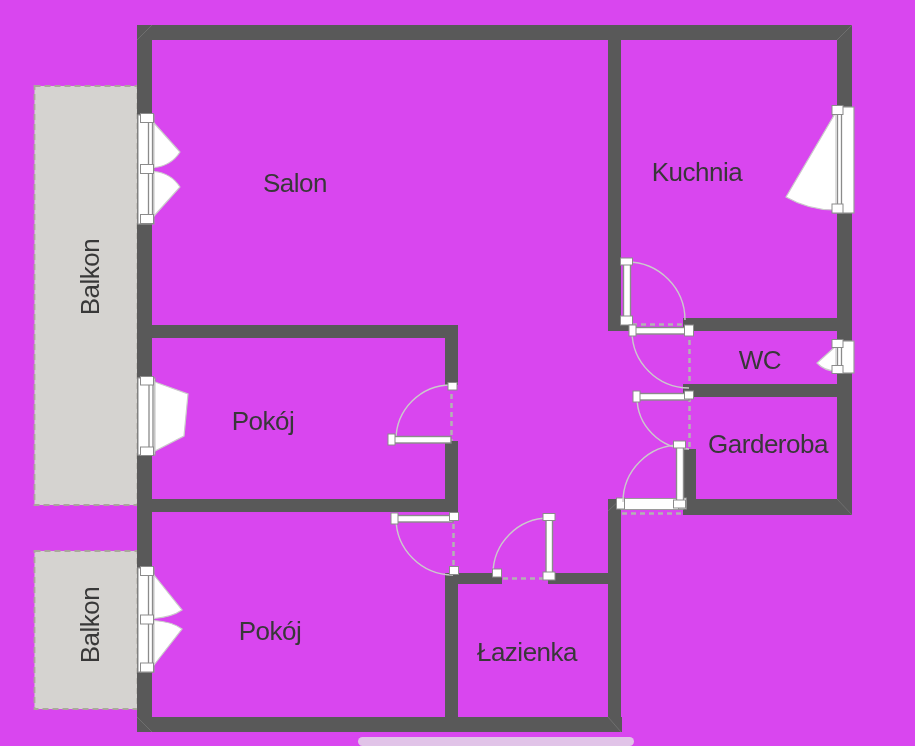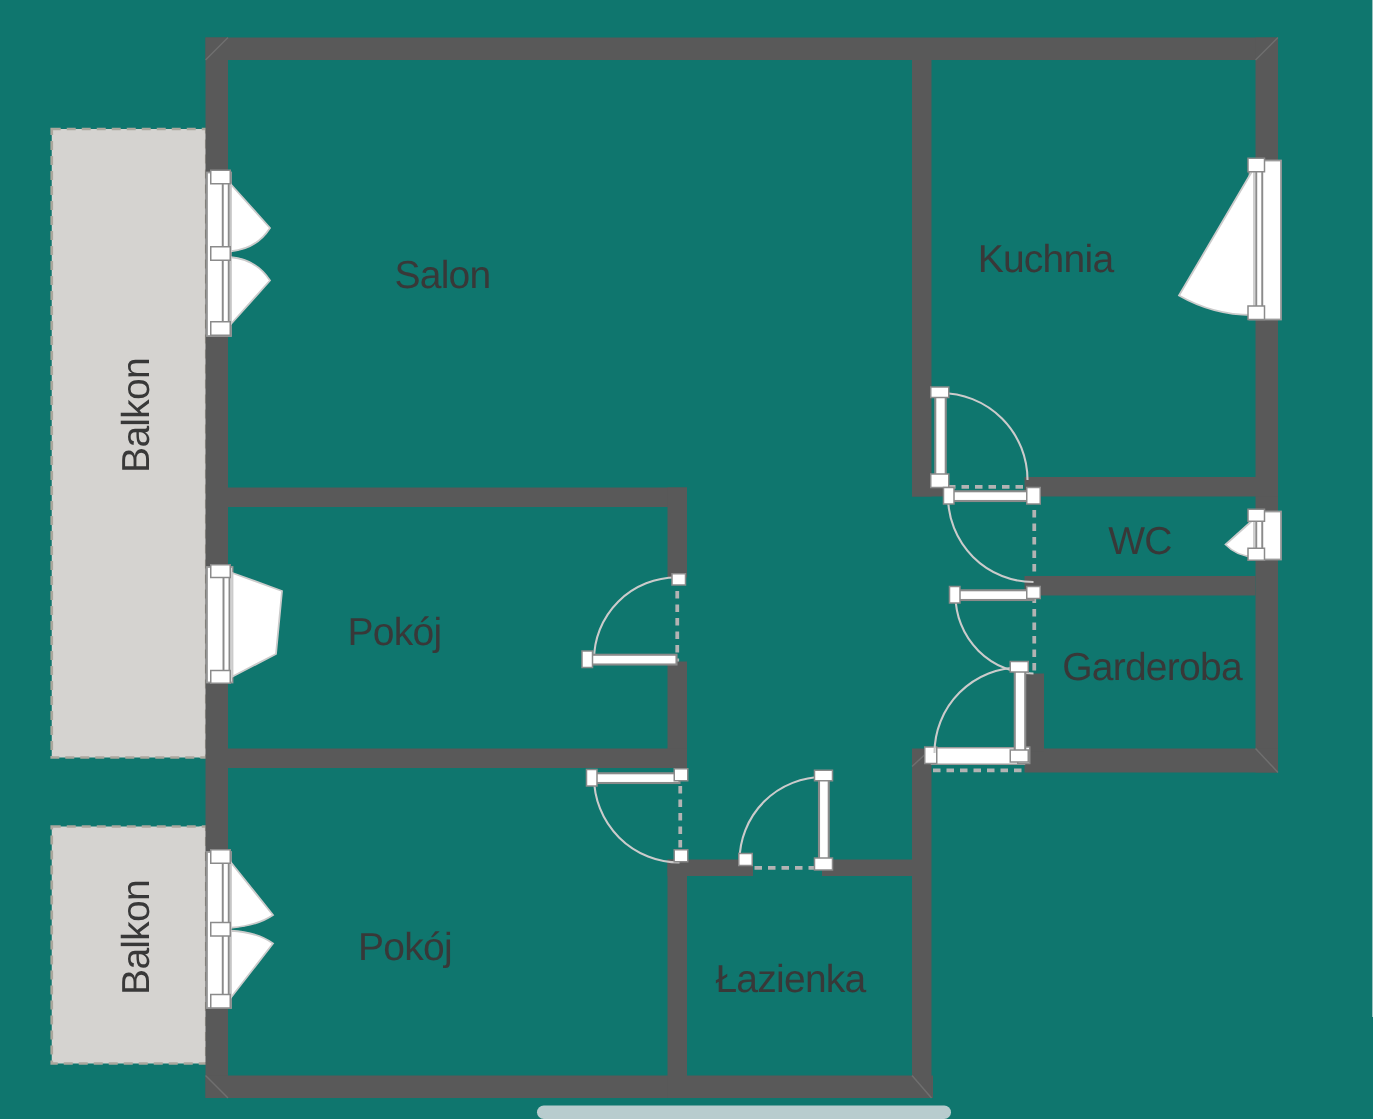--- a/index.html
+++ b/index.html
@@ -1,16 +1,16 @@
 <!DOCTYPE html>
 <html><head>
 <meta charset="utf-8">
 <style>
   html,body{margin:0;padding:0;background:#ffffff;}
-  .stage{width:915px;height:746px;position:relative;background:#0f766e;overflow:hidden;}
+  .stage{width:915px;height:746px;position:relative;background:#d946ef;overflow:hidden;}
   svg{display:block;}
   text{font-family:"Liberation Sans", sans-serif;font-size:26px;letter-spacing:-0.5px;}
   .opening{stroke:#b3b3b3;stroke-width:2.5;stroke-dasharray:5 4;fill:none;}
   .arc{stroke:#cbcbcb;stroke-width:1.4;fill:none;}
   .leaf{fill:#ffffff;stroke:#8b8b8b;stroke-width:1.4;}
   .post{fill:#ffffff;stroke:#8b8b8b;stroke-width:1;}
   .winbox{fill:#ffffff;stroke:#9a9a9a;stroke-width:1.2;}
   .glaz{stroke:#8b8b8b;stroke-width:1.3;fill:none;}
   .fan{fill:#ffffff;stroke:#cbcbcb;stroke-width:1.2;}
   .seam{stroke:#8a8a8a;stroke-width:1;opacity:.45;fill:none;}

